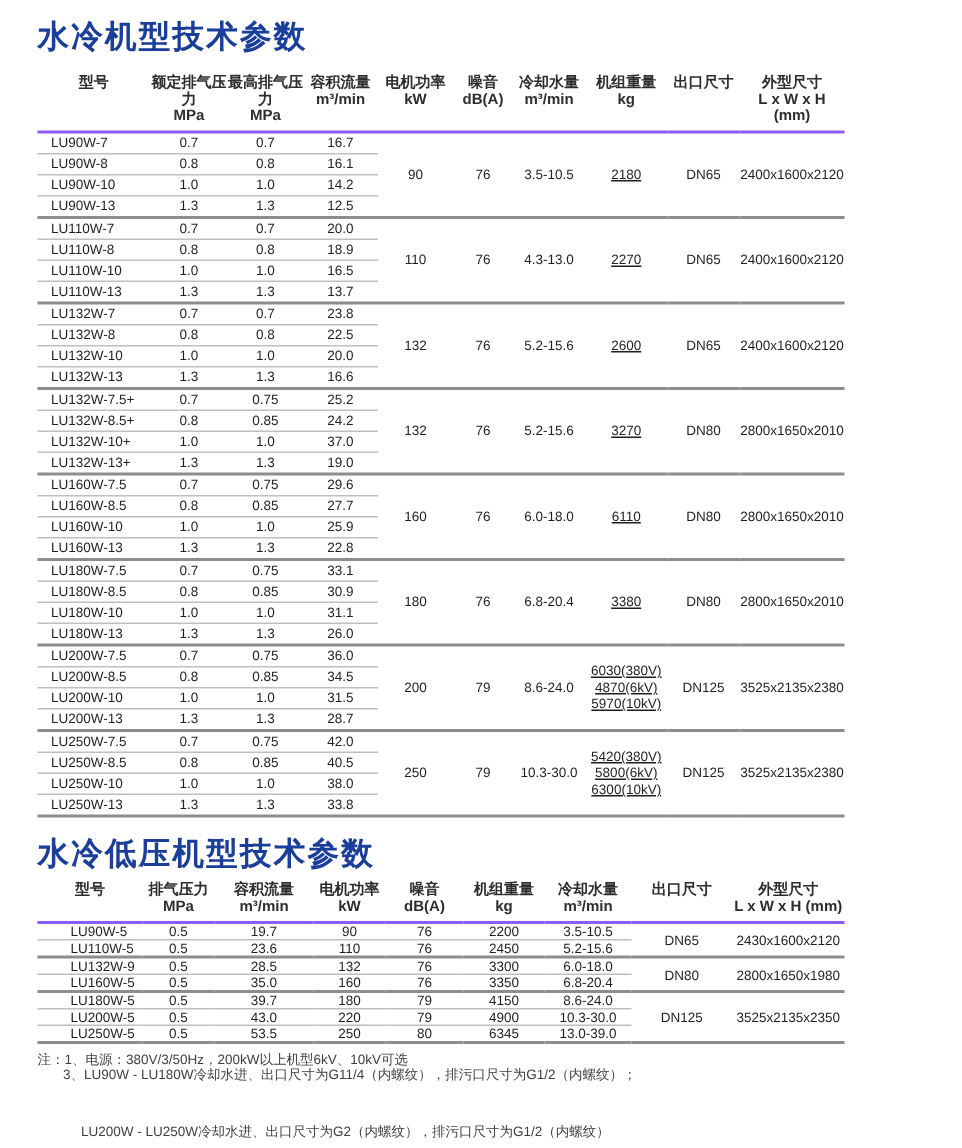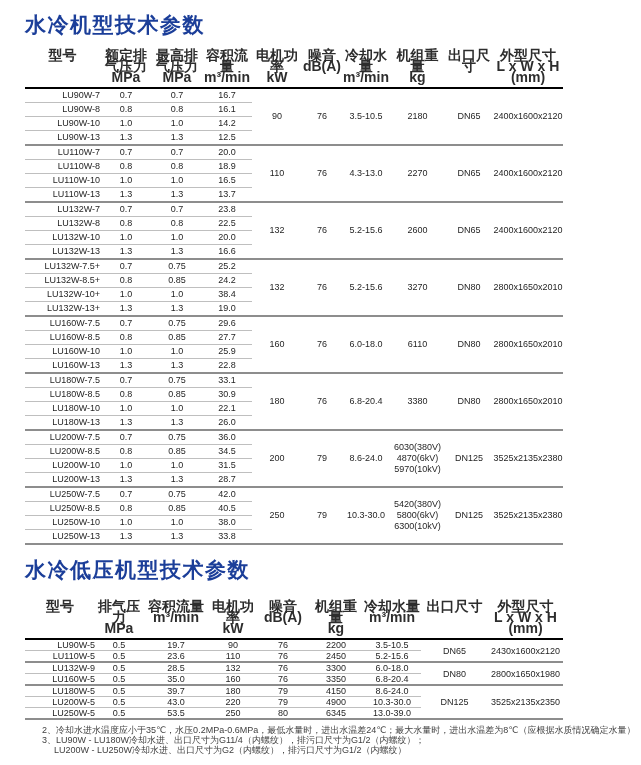--- a/index.html
+++ b/index.html
@@ -6,42 +6,42 @@
   body {
     width:641px; height:765px; overflow:hidden;
     font-family:"Liberation Sans","DejaVu Sans",sans-serif;
     -webkit-font-smoothing:antialiased;
   }
   .page { box-sizing:border-box; width:641px; height:765px; padding:12px 0 12px 25px; }
   .title {
     font-size:21px; font-weight:bold; color:#1b3e99;
     letter-spacing:1.5px; margin:0 0 12px 0; line-height:26px;
   }
-  .title.second { margin-top:12px; margin-bottom:18px; }
+  .title.second { margin-top:12px; margin-bottom:5px; }
   table { border-collapse:collapse; table-layout:fixed; width:538px; }
   th {
-    font-size:14px; font-weight:bold; color:#2d2d2d; text-align:center;
+    font-size:10px; font-weight:bold; color:#2d2d2d; text-align:center;
     vertical-align:top; padding:0 0 4px 0; line-height:11px;
-    border-bottom:2px solid #000000;
+    border-bottom:2px solid #8b5cf6;
   }
   td {
     font-size:9px; color:#1f1f1f; text-align:center; vertical-align:middle;
     padding:0; line-height:11px; overflow:hidden; white-space:nowrap;
   }
   #t1 td { height:13px; }
   #t2 td { height:10px; line-height:10px; }
-  td.model { text-align:right; padding-left:9px; }
+  td.model { text-align:left; padding-left:9px; }
   #t2 td.model { padding-left:22px; }
   .row-line  { border-bottom:1px solid #bfbfbf; }
   .group-end { border-bottom:2px solid #8d8d8d; }
-  td.merged div { line-height:11px; }
+  td.merged div { line-height:11px;text-decoration:underline; }
   .notes { margin-top:5px; font-size:9px; color:#3f3f3f; line-height:10px; white-space:nowrap; }
   .note { height:10px; }
   .note-item { padding-left:17px; }
-  .note-cont { padding-left:29px; }
+  .note-cont { padding-left:29px;margin-top:28px; }
 </style>
 </head>
 <body>
 
 <div class="page">
   <h1 class="title">水冷机型技术参数</h1>
   <div id="t1">
       <table>
         <colgroup>
           <col style="width: 75px;">
@@ -211,21 +211,21 @@
           <tr>
             <td class="model row-line">LU132W-8.5+</td>
             <td class="row-line">0.8</td>
             <td class="row-line">0.85</td>
             <td class="row-line">24.2</td>
           </tr>
           <tr>
             <td class="model row-line">LU132W-10+</td>
             <td class="row-line">1.0</td>
             <td class="row-line">1.0</td>
-            <td class="row-line">38.4</td>
+            <td class="row-line">37.0</td>
           </tr>
           <tr>
             <td class="model group-end">LU132W-13+</td>
             <td class="group-end">1.3</td>
             <td class="group-end">1.3</td>
             <td class="group-end">19.0</td>
           </tr>
           <tr>
             <td class="model row-line">LU160W-7.5</td>
             <td class="row-line">0.7</td>
@@ -275,21 +275,21 @@
           <tr>
             <td class="model row-line">LU180W-8.5</td>
             <td class="row-line">0.8</td>
             <td class="row-line">0.85</td>
             <td class="row-line">30.9</td>
           </tr>
           <tr>
             <td class="model row-line">LU180W-10</td>
             <td class="row-line">1.0</td>
             <td class="row-line">1.0</td>
-            <td class="row-line">22.1</td>
+            <td class="row-line">31.1</td>
           </tr>
           <tr>
             <td class="model group-end">LU180W-13</td>
             <td class="group-end">1.3</td>
             <td class="group-end">1.3</td>
             <td class="group-end">26.0</td>
           </tr>
           <tr>
             <td class="model row-line">LU200W-7.5</td>
             <td class="row-line">0.7</td>
@@ -480,17 +480,17 @@
             <td class="group-end">53.5</td>
             <td class="group-end">250</td>
             <td class="group-end">80</td>
             <td class="group-end">6345</td>
             <td class="group-end">13.0-39.0</td>
           </tr>
         </tbody>
       </table>
     </div>
   <div class="notes" id="notes">
-      <div class="note note-item">2、冷却水进水温度应小于35℃，水压0.2MPa-0.6MPa，最低水量时，进出水温差24℃；最大水量时，进出水温差为8℃（应根据水质情况确定水量）</div>
+      <div class="note note-first">注：1、电源：380V/3/50Hz，200kW以上机型6kV、10kV可选</div>
       <div class="note note-item">3、LU90W - LU180W冷却水进、出口尺寸为G11/4（内螺纹），排污口尺寸为G1/2（内螺纹）；</div>
       <div class="note note-cont">LU200W - LU250W冷却水进、出口尺寸为G2（内螺纹），排污口尺寸为G1/2（内螺纹）</div>
     </div>
 </div>
 
 </body></html>

